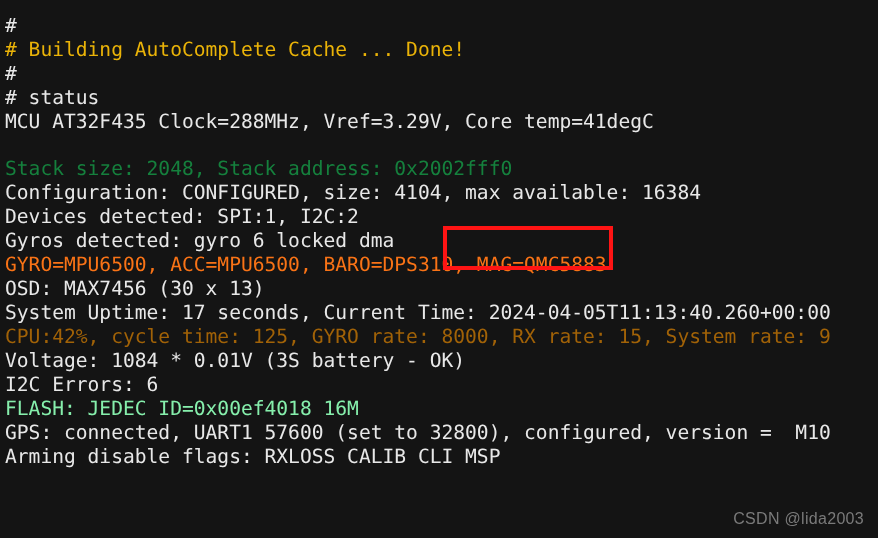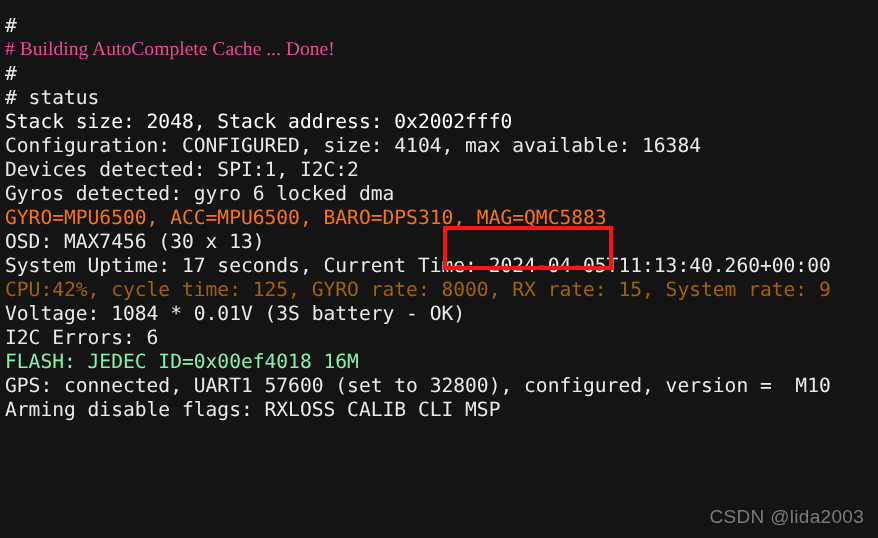--- a/index.html
+++ b/index.html
@@ -48,35 +48,36 @@
     box-sizing: border-box;
     pointer-events: none;
     background: transparent;
   }
 
   #watermark {
     position: absolute;
     right: 14px;
     bottom: 10px;
     font-family: "Liberation Sans", sans-serif;
-    font-size: 19px;
+    font-size: 16px;
     color: #7a7a7a;
     letter-spacing: 0.3px;
     white-space: pre;
   }
 </style>
 </head>
 <body style="background: rgb(20, 20, 20);">
 
 <div id="terminal" style="background: rgb(20, 20, 20);">
   <div class="line" style="color: rgb(232, 232, 232);">#</div>
-  <div class="line" style="color: #ec4899; font-family: Liberation Serif, serif;"># Building AutoComplete Cache ... Done!</div>
+  <div class="line" style="color: #eab308;"># Building AutoComplete Cache ... Done!</div>
   <div class="line" style="color: rgb(232, 232, 232);">#</div>
   <div class="line" style="color: rgb(232, 232, 232);"># status</div>
-  <div class="line" style="color: #ffffff;">Stack size: 2048, Stack address: 0x2002fff0</div>
+  <div class="line" style="color: rgb(232, 232, 232);">MCU AT32F435 Clock=288MHz, Vref=3.29V, Core temp=41degC</div>
+  <div class="line" style="color: #15803d; margin-top: 23px;">Stack size: 2048, Stack address: 0x2002fff0</div>
   <div class="line" style="color: rgb(232, 232, 232);">Configuration: CONFIGURED, size: 4104, max available: 16384</div>
   <div class="line" style="color: rgb(232, 232, 232);">Devices detected: SPI:1, I2C:2</div>
   <div class="line" style="color: rgb(232, 232, 232);">Gyros detected: gyro 6 locked dma</div>
   <div class="line" style="color: #f97316;">GYRO=MPU6500, ACC=MPU6500, BARO=DPS310, MAG=QMC5883</div>
   <div class="line" style="color: rgb(232, 232, 232);">OSD: MAX7456 (30 x 13)</div>
   <div class="line" style="color: rgb(232, 232, 232);">System Uptime: 17 seconds, Current Time: 2024-04-05T11:13:40.260+00:00</div>
   <div class="line" style="color: #a16207;">CPU:42%, cycle time: 125, GYRO rate: 8000, RX rate: 15, System rate: 9</div>
   <div class="line" style="color: rgb(232, 232, 232);">Voltage: 1084 * 0.01V (3S battery - OK)</div>
   <div class="line" style="color: rgb(232, 232, 232);">I2C Errors: 6</div>
   <div class="line" style="color: #86efac;">FLASH: JEDEC ID=0x00ef4018 16M</div>

